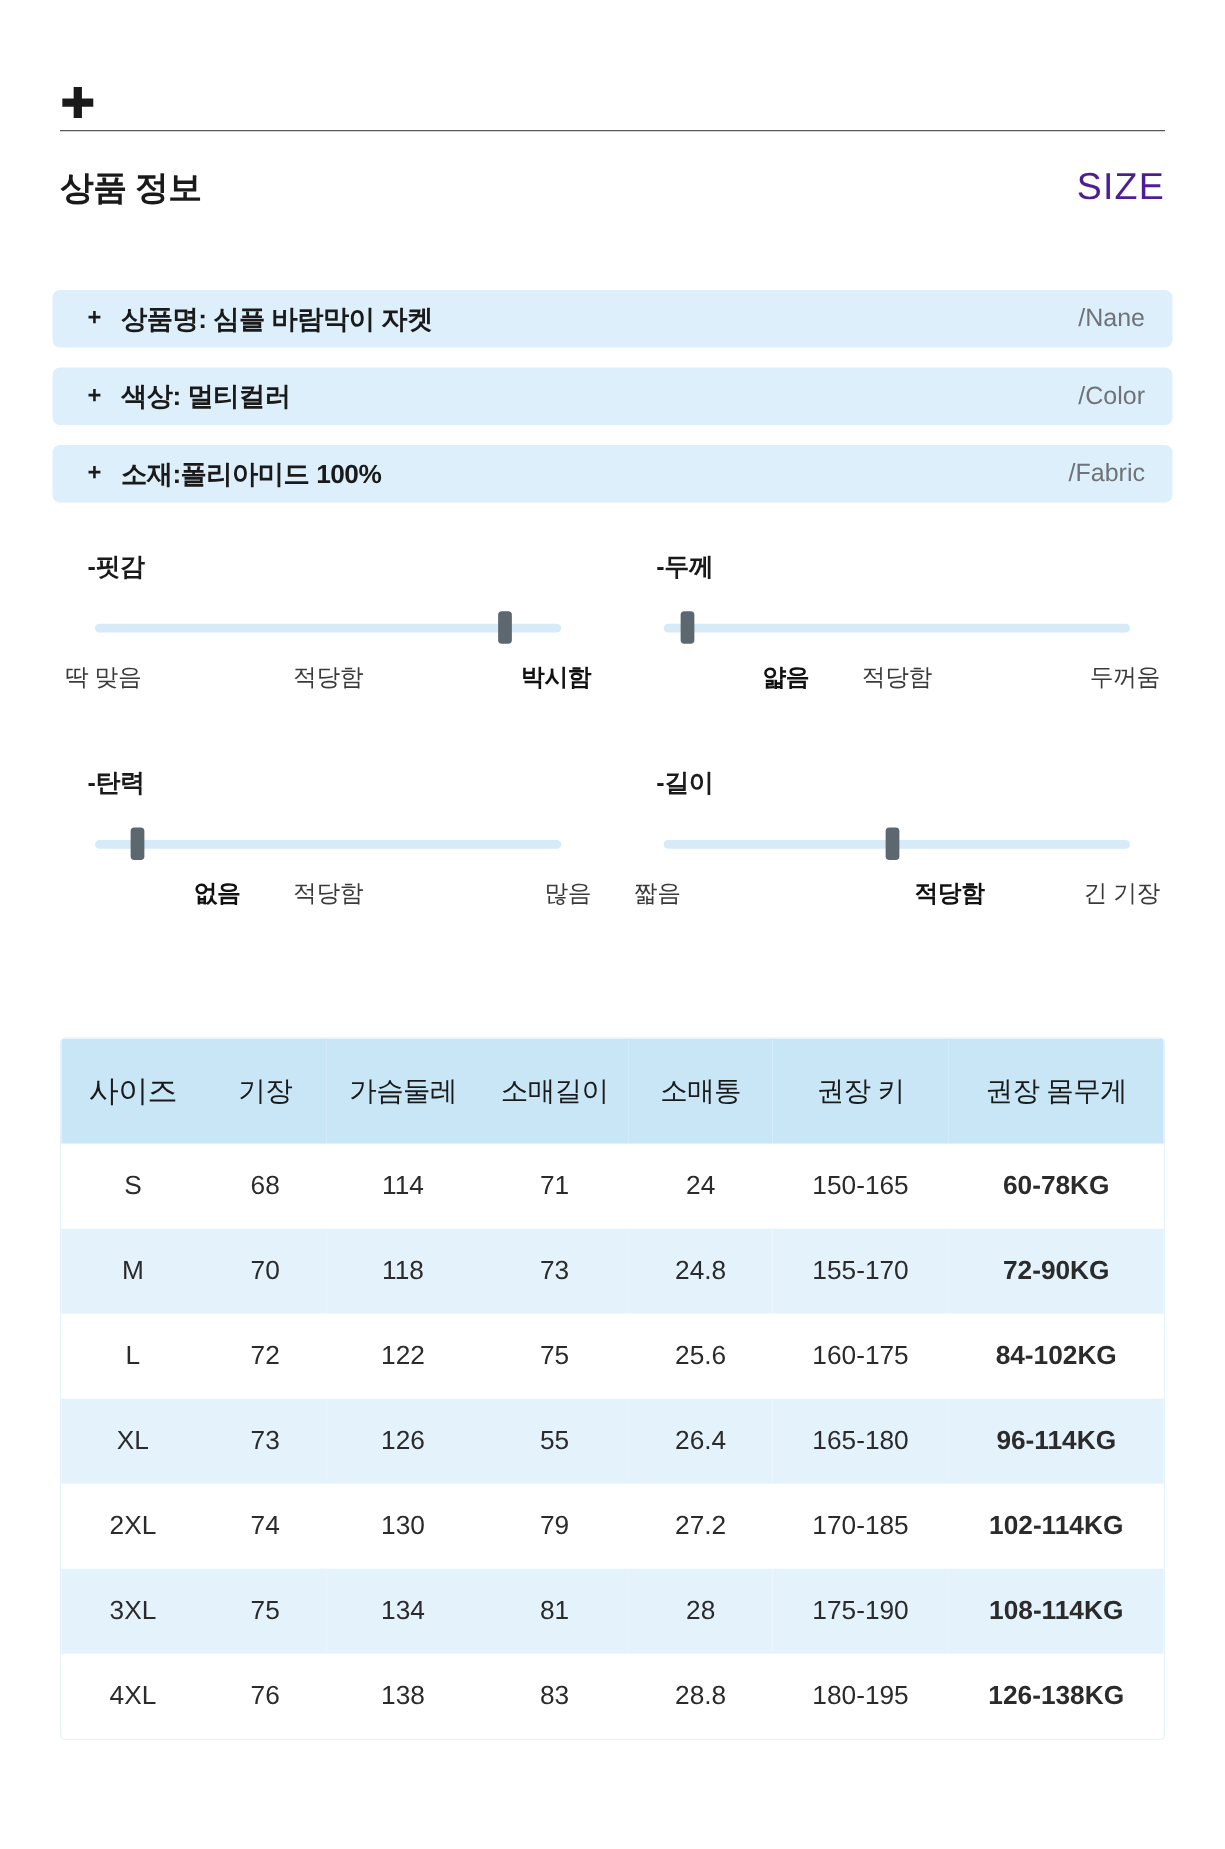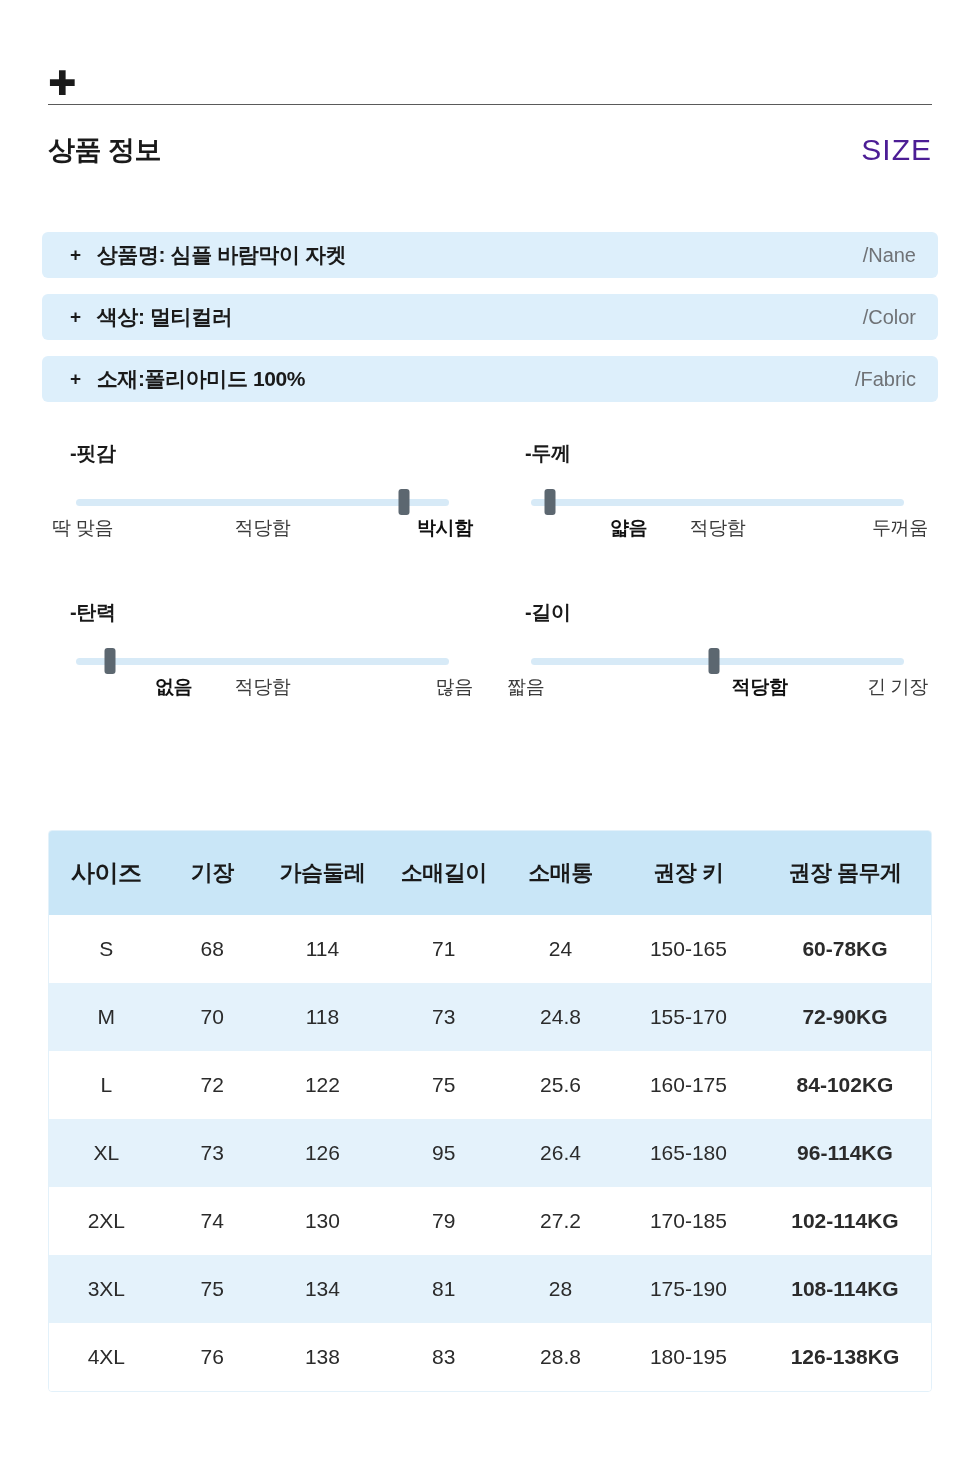--- a/index.html
+++ b/index.html
@@ -145,20 +145,21 @@
     top: 0;
     width: 11px;
     height: 26px;
     border-radius: 3px;
     background: #5c6770;
     transform: translateX(-50%);
   }
   .slider-ticks {
     display: flex;
     justify-content: space-between;
+    margin-top: 14px;
     padding: 0 4px;
   }
   .tick {
     font-size: 19px;
     color: #3a3a3a;
     font-weight: 400;
     letter-spacing: -0.3px;
     flex: 1;
     text-align: center;
   }
@@ -177,21 +178,21 @@
     overflow: hidden;
   }
   table {
     width: 100%;
     border-collapse: collapse;
     table-layout: fixed;
   }
   thead th {
     background: #c9e6f7;
     font-size: 22px;
-    font-weight: 700;
+    font-weight: 400;
     color: #1a1a1a;
     height: 84px;
     letter-spacing: -0.5px;
   }
   thead th:first-child { font-size: 24px; }
   tbody td {
     height: 68px;
     text-align: center;
     font-size: 21px;
     color: #2b2b2b;
@@ -350,21 +351,21 @@
           <td>122</td>
           <td>75</td>
           <td>25.6</td>
           <td>160-175</td>
           <td class="weight">84-102KG</td>
         </tr>
         <tr>
           <td>XL</td>
           <td>73</td>
           <td>126</td>
-          <td>95</td>
+          <td>55</td>
           <td>26.4</td>
           <td>165-180</td>
           <td class="weight">96-114KG</td>
         </tr>
         <tr>
           <td>2XL</td>
           <td>74</td>
           <td>130</td>
           <td>79</td>
           <td>27.2</td>

